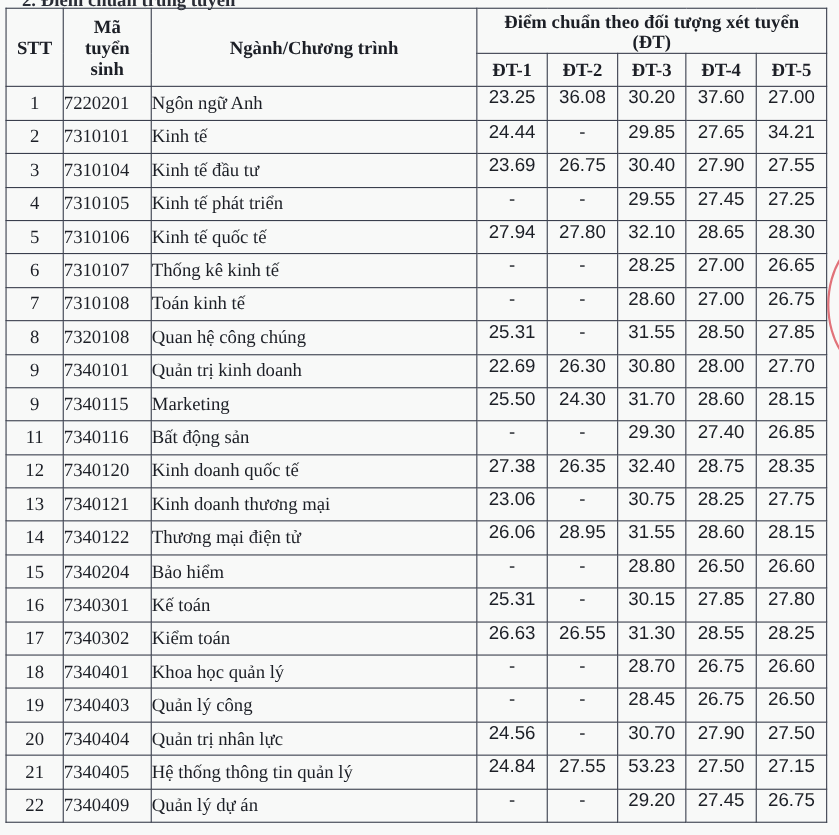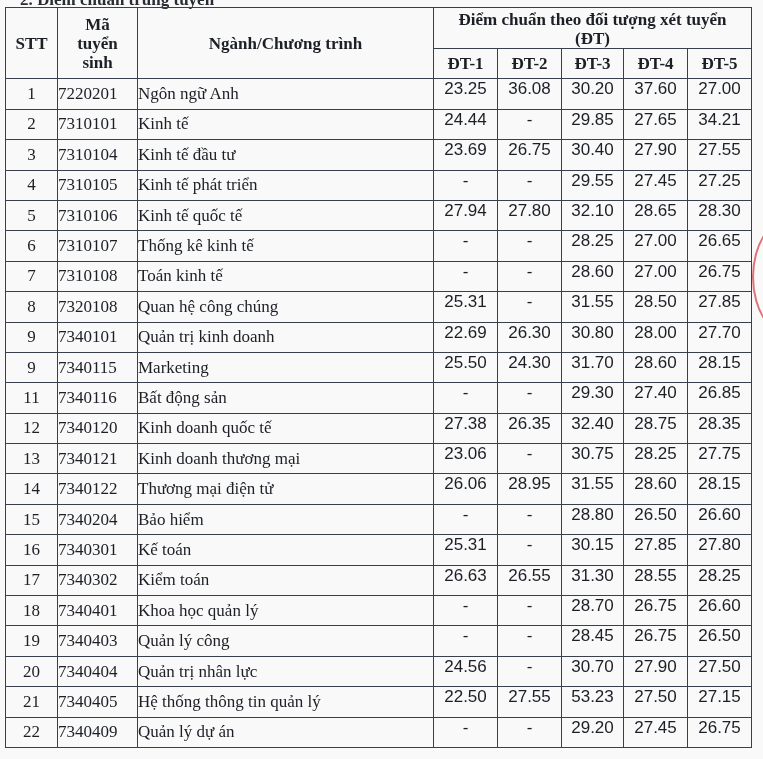--- a/index.html
+++ b/index.html
@@ -278,21 +278,21 @@
         <td class="score">24.56</td>
         <td class="score">-</td>
         <td class="score">30.70</td>
         <td class="score">27.90</td>
         <td class="score">27.50</td>
       </tr>
       <tr>
         <td class="stt">21</td>
         <td class="code">7340405</td>
         <td class="name">Hệ thống thông tin quản lý</td>
-        <td class="score">22.50</td>
+        <td class="score">24.84</td>
         <td class="score">27.55</td>
         <td class="score">53.23</td>
         <td class="score">27.50</td>
         <td class="score">27.15</td>
       </tr>
       <tr>
         <td class="stt">22</td>
         <td class="code">7340409</td>
         <td class="name">Quản lý dự án</td>
         <td class="score">-</td>

